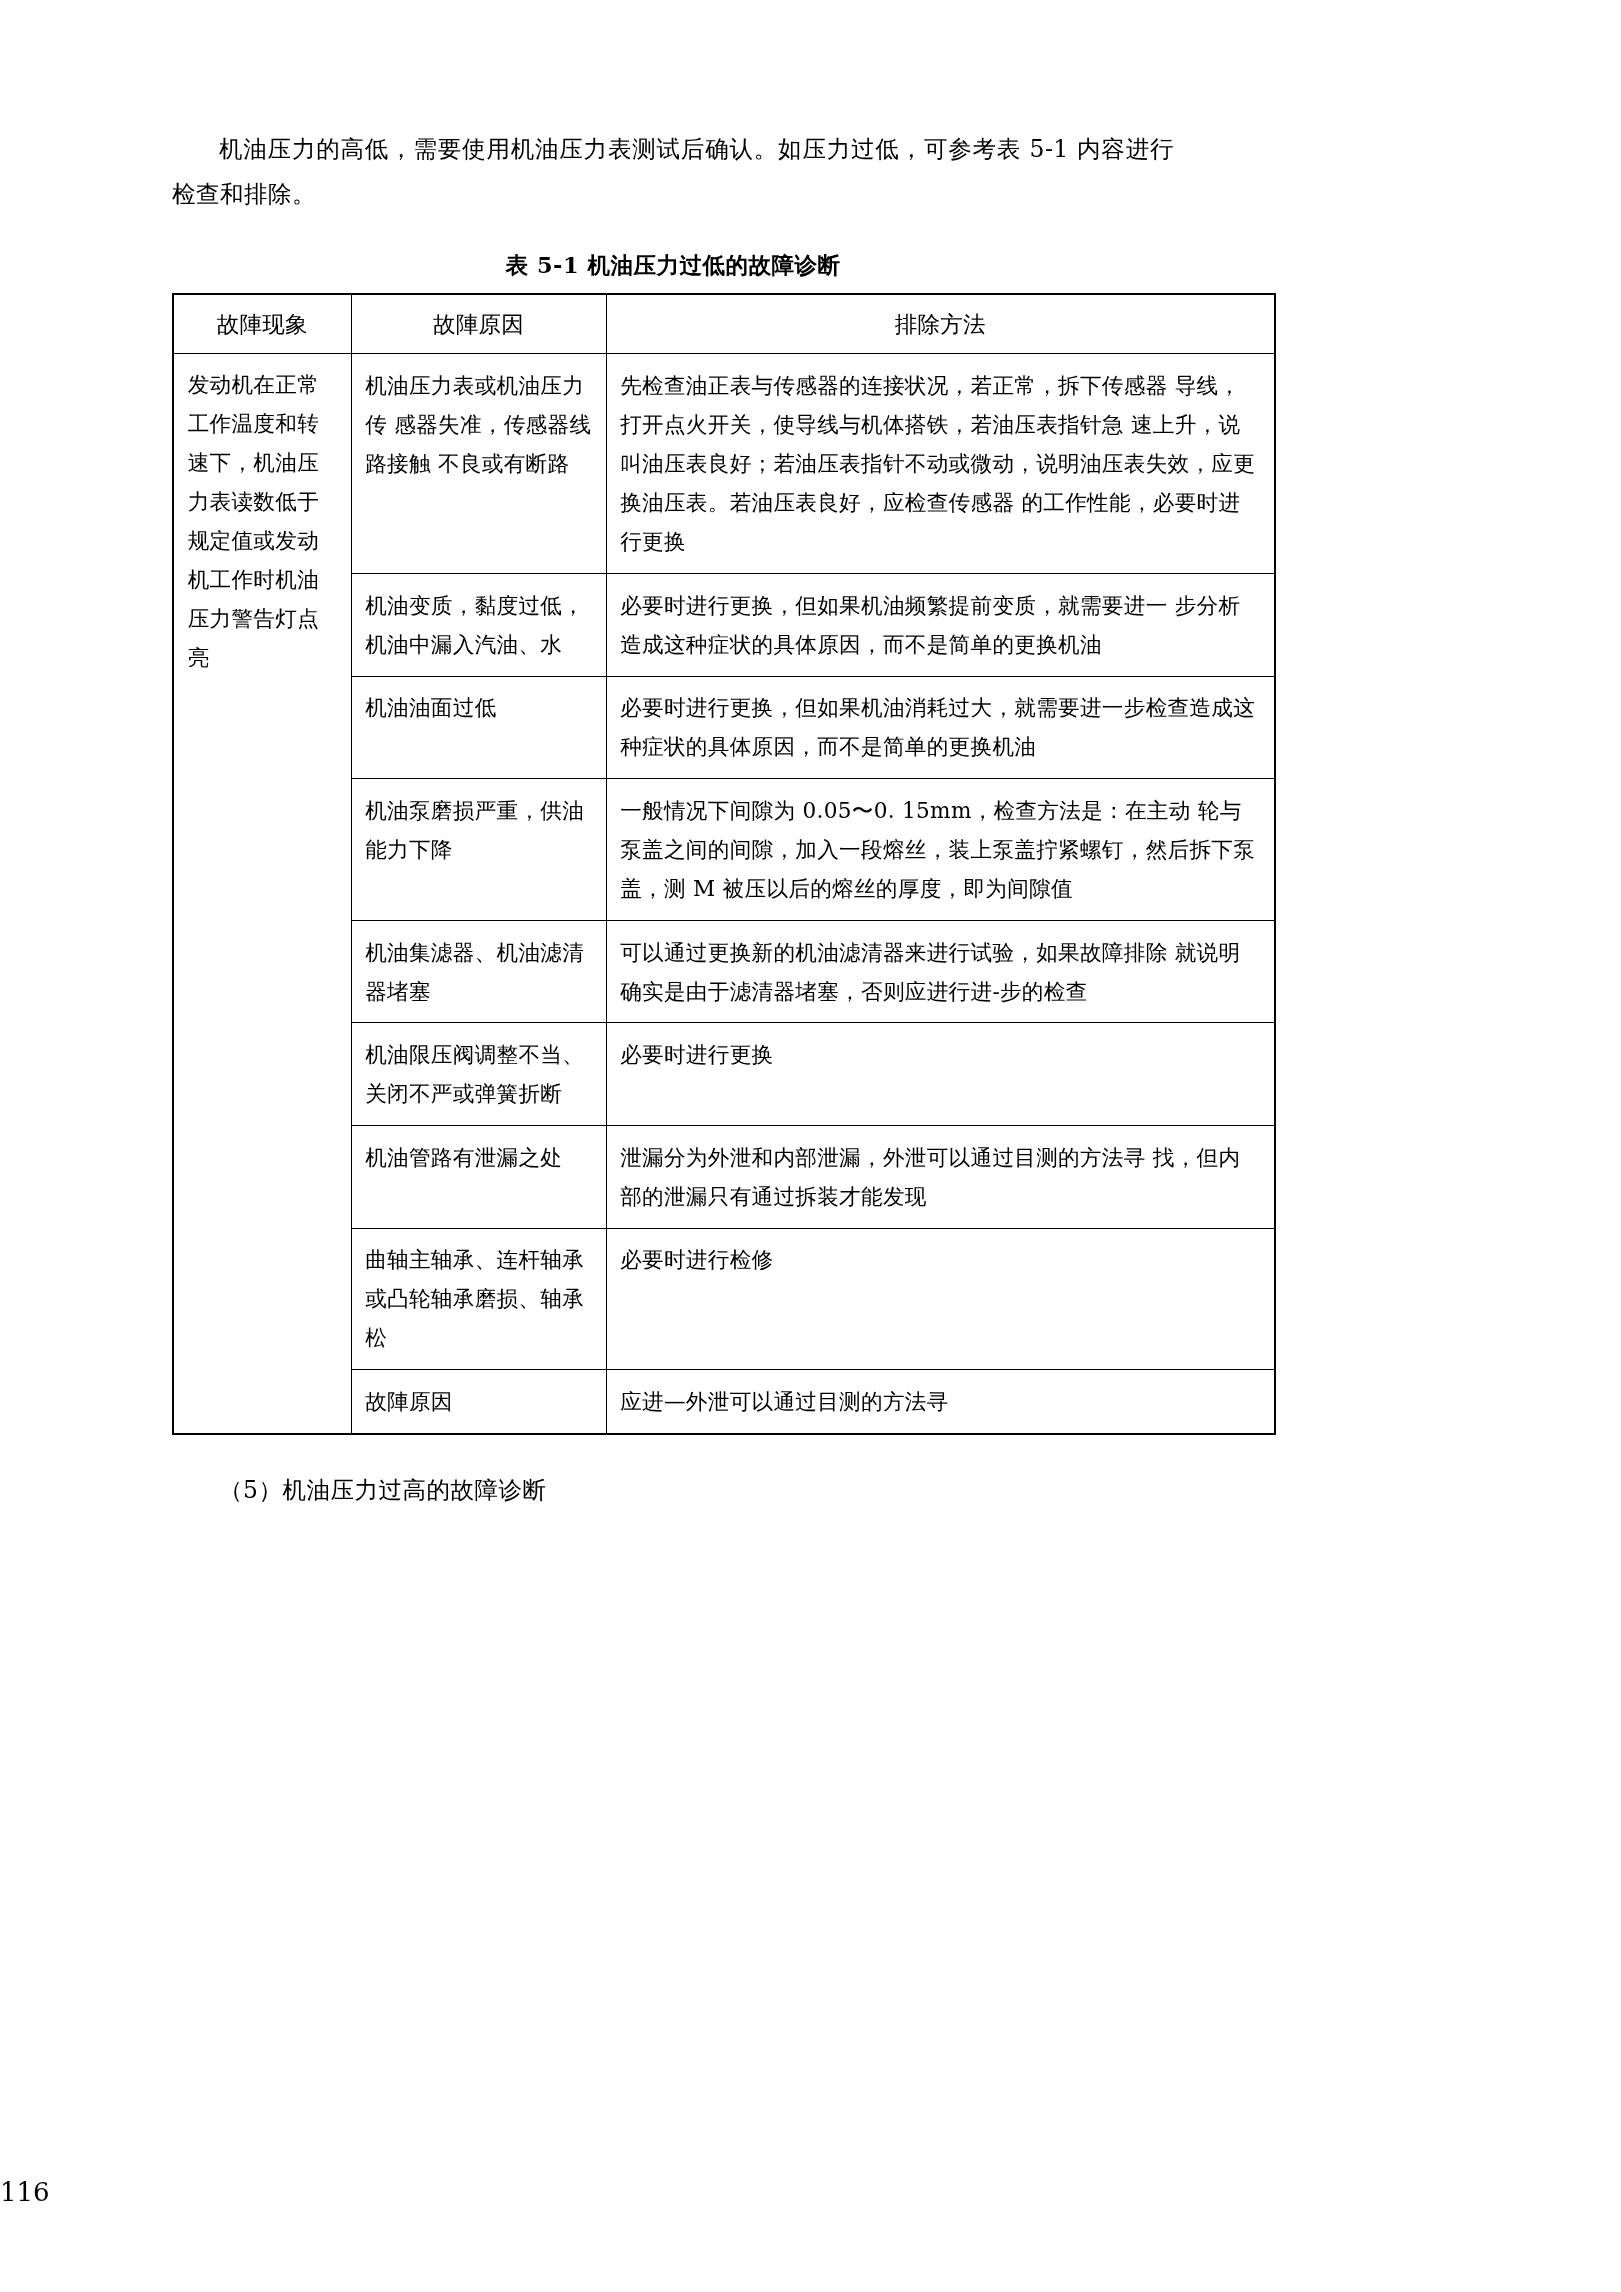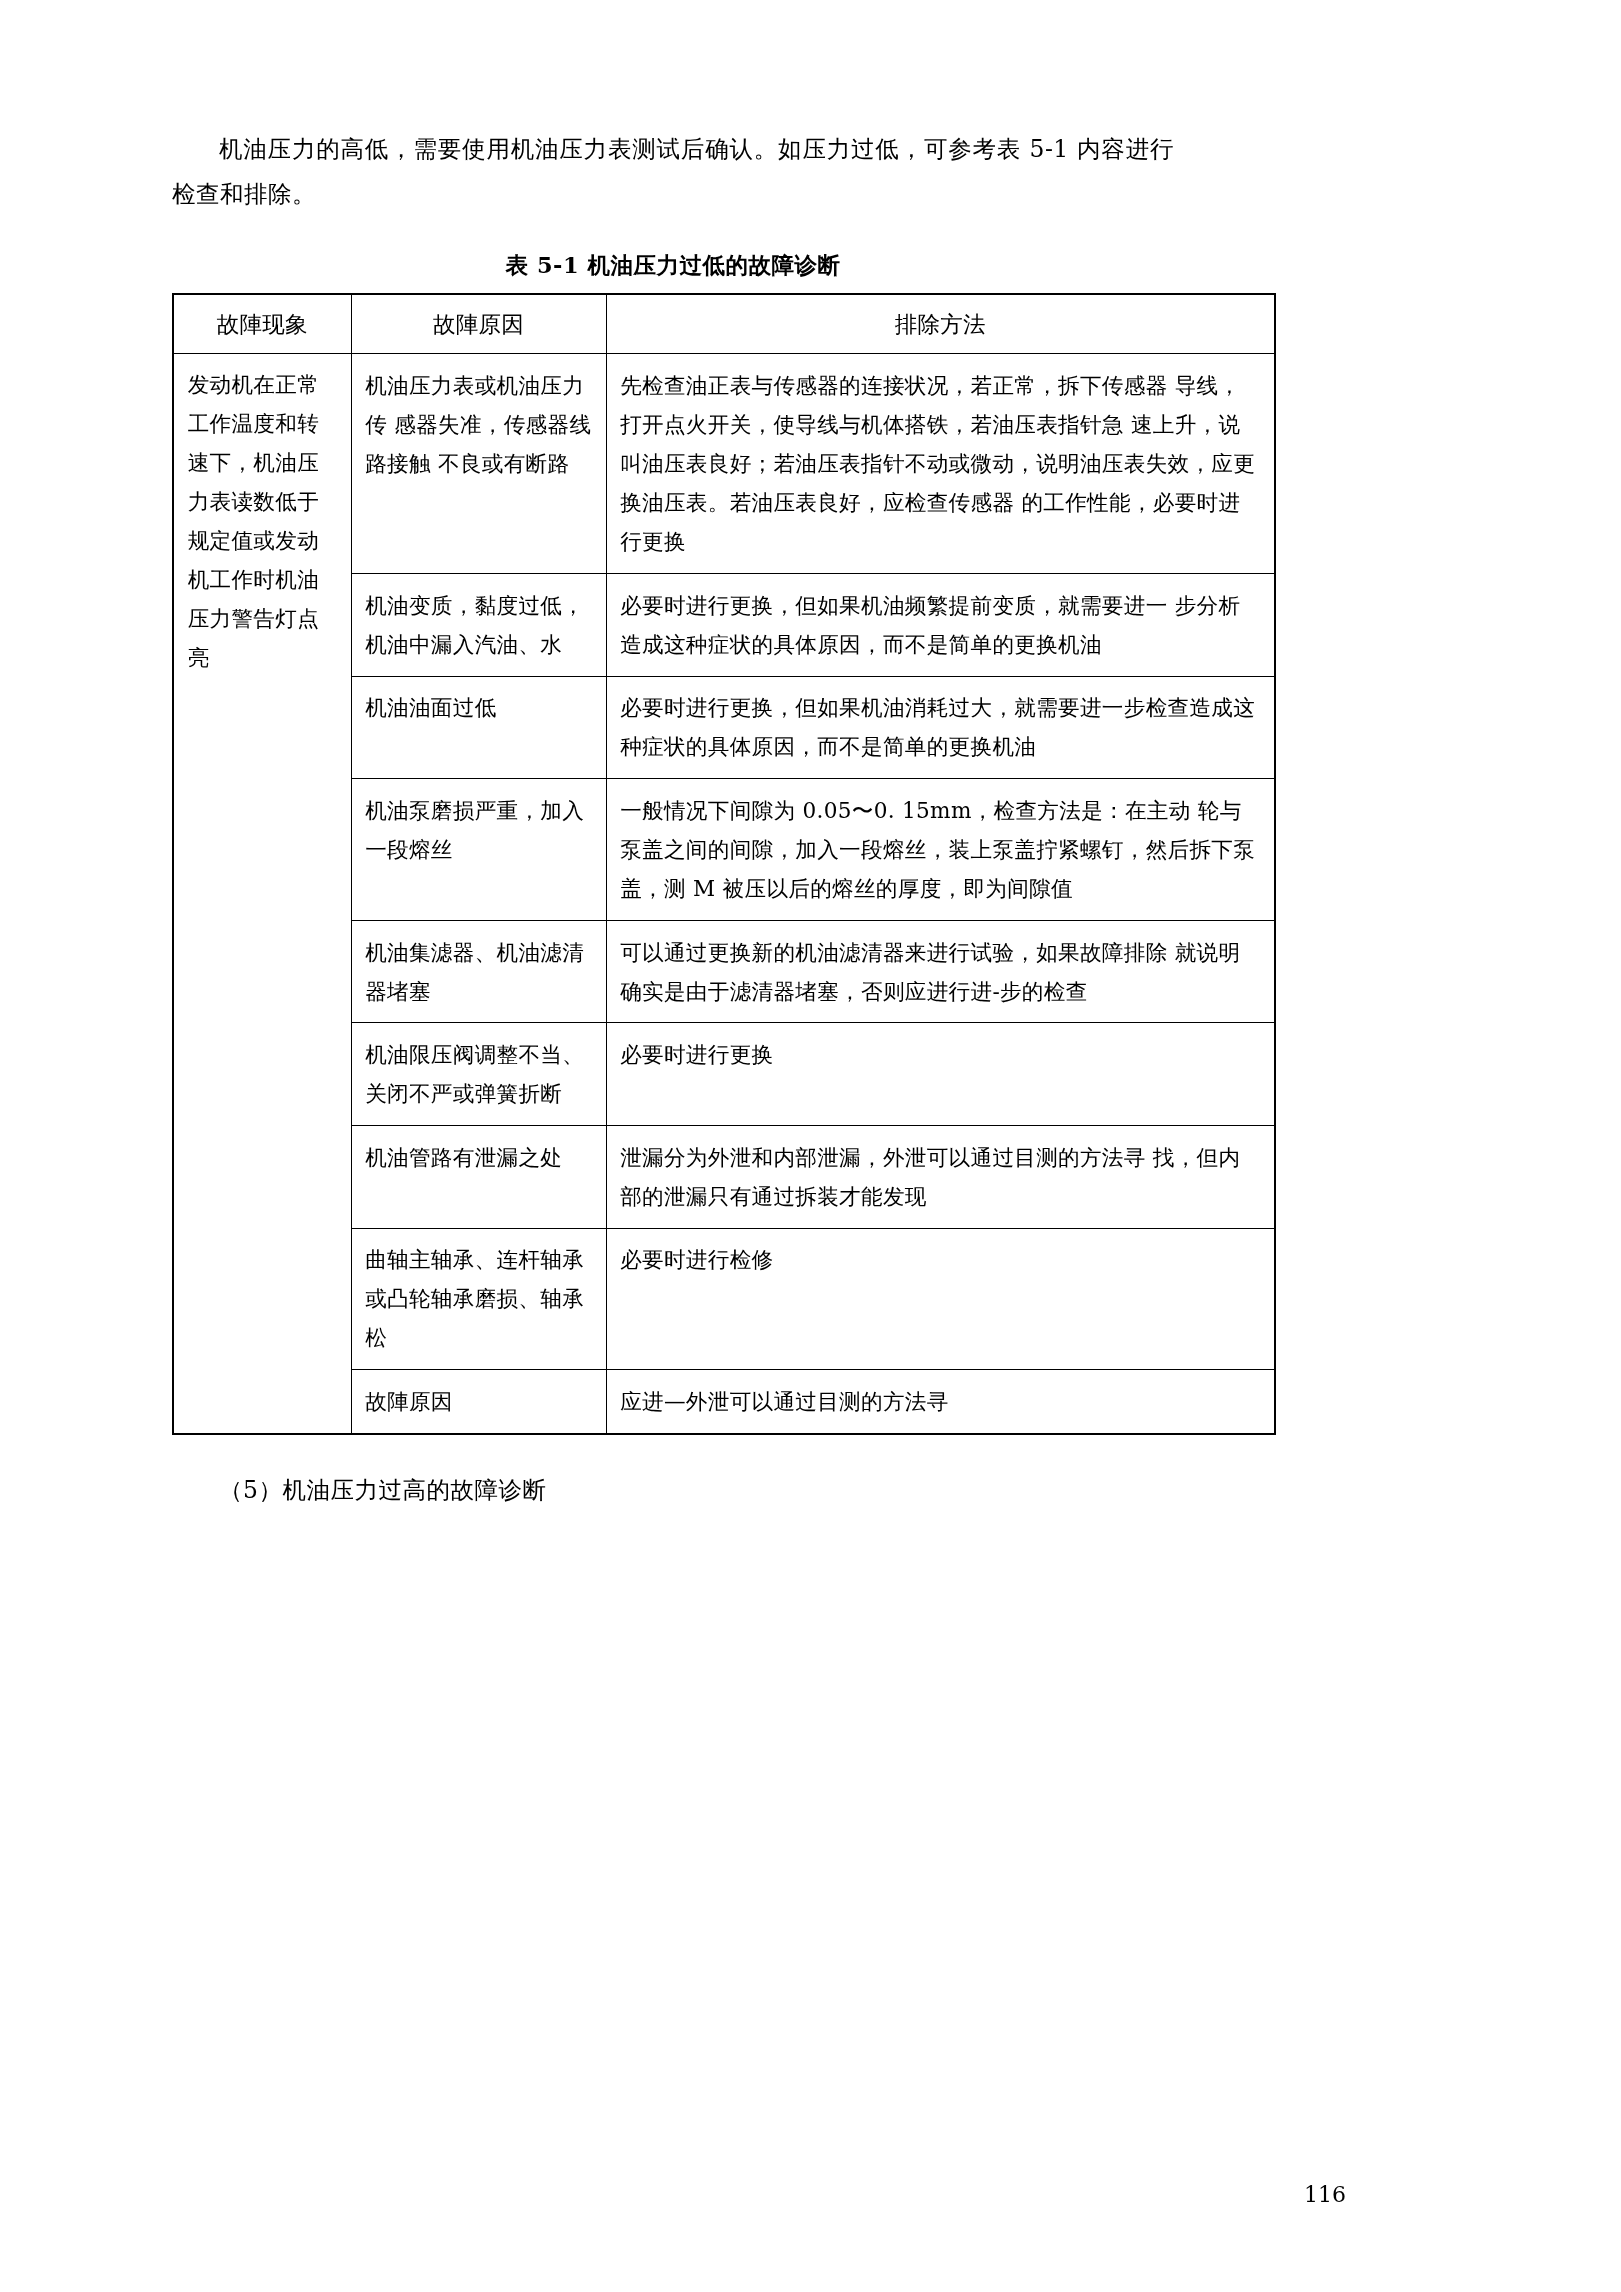--- a/index.html
+++ b/index.html
@@ -82,22 +82,22 @@
   }
   .after-line {
     text-indent: 47px;
     letter-spacing: 0.5px;
   }
   .page-number {
     position: absolute;
     bottom: 86px;
     left: 0;
     width: 100%;
-    text-align: right;
-    font-size: 22px;
+    text-align: left;
+    font-size: 26px;
   }
 </style>
 </head>
 <body>
 
 <div class="page">
 
   <p class="intro-para">机油压力的高低，需要使用机油压力表测试后确认。如压力过低，可参考表 5-1 内容进行检查和排除。</p>
 
   <div class="table-caption">表 5-1 机油压力过低的故障诊断</div>
@@ -123,21 +123,21 @@
       </tr>
       <tr>
         <td class="cause">机油变质，黏度过低，机油中漏入汽油、水</td>
         <td class="remedy">必要时进行更换，但如果机油频繁提前变质，就需要进一 步分析造成这种症状的具体原因，而不是简单的更换机油</td>
       </tr>
       <tr>
         <td class="cause">机油油面过低</td>
         <td class="remedy">必要时进行更换，但如果机油消耗过大，就需要进一步检查造成这种症状的具体原因，而不是简单的更换机油</td>
       </tr>
       <tr>
-        <td class="cause">机油泵磨损严重，加入一段熔丝</td>
+        <td class="cause">机油泵磨损严重，供油能力下降</td>
         <td class="remedy">一般情况下间隙为 0.05〜0. 15mm，检查方法是：在主动 轮与泵盖之间的间隙，加入一段熔丝，装上泵盖拧紧螺钉，然后拆下泵盖，测 M 被压以后的熔丝的厚度，即为间隙值</td>
       </tr>
       <tr>
         <td class="cause">机油集滤器、机油滤清器堵塞</td>
         <td class="remedy">可以通过更换新的机油滤清器来进行试验，如果故障排除 就说明确实是由于滤清器堵塞，否则应进行进-步的检查</td>
       </tr>
       <tr>
         <td class="cause">机油限压阀调整不当、关闭不严或弹簧折断</td>
         <td class="remedy">必要时进行更换</td>
       </tr>

